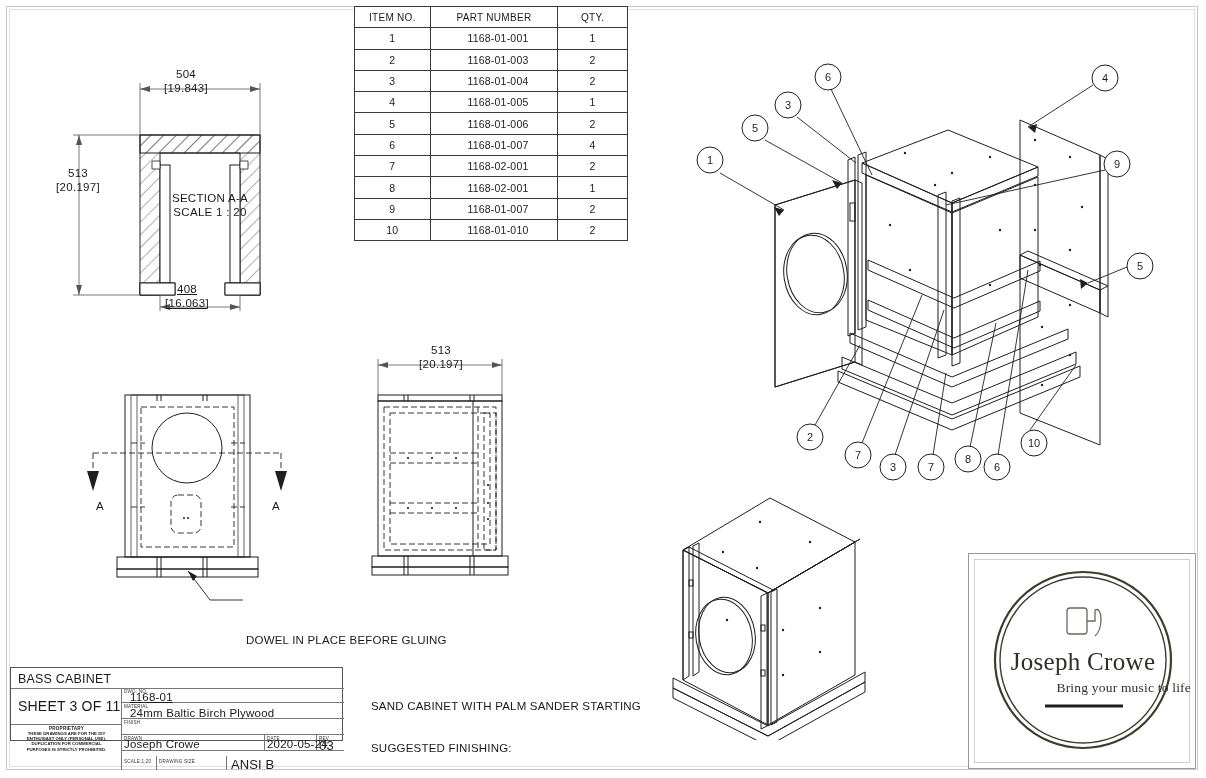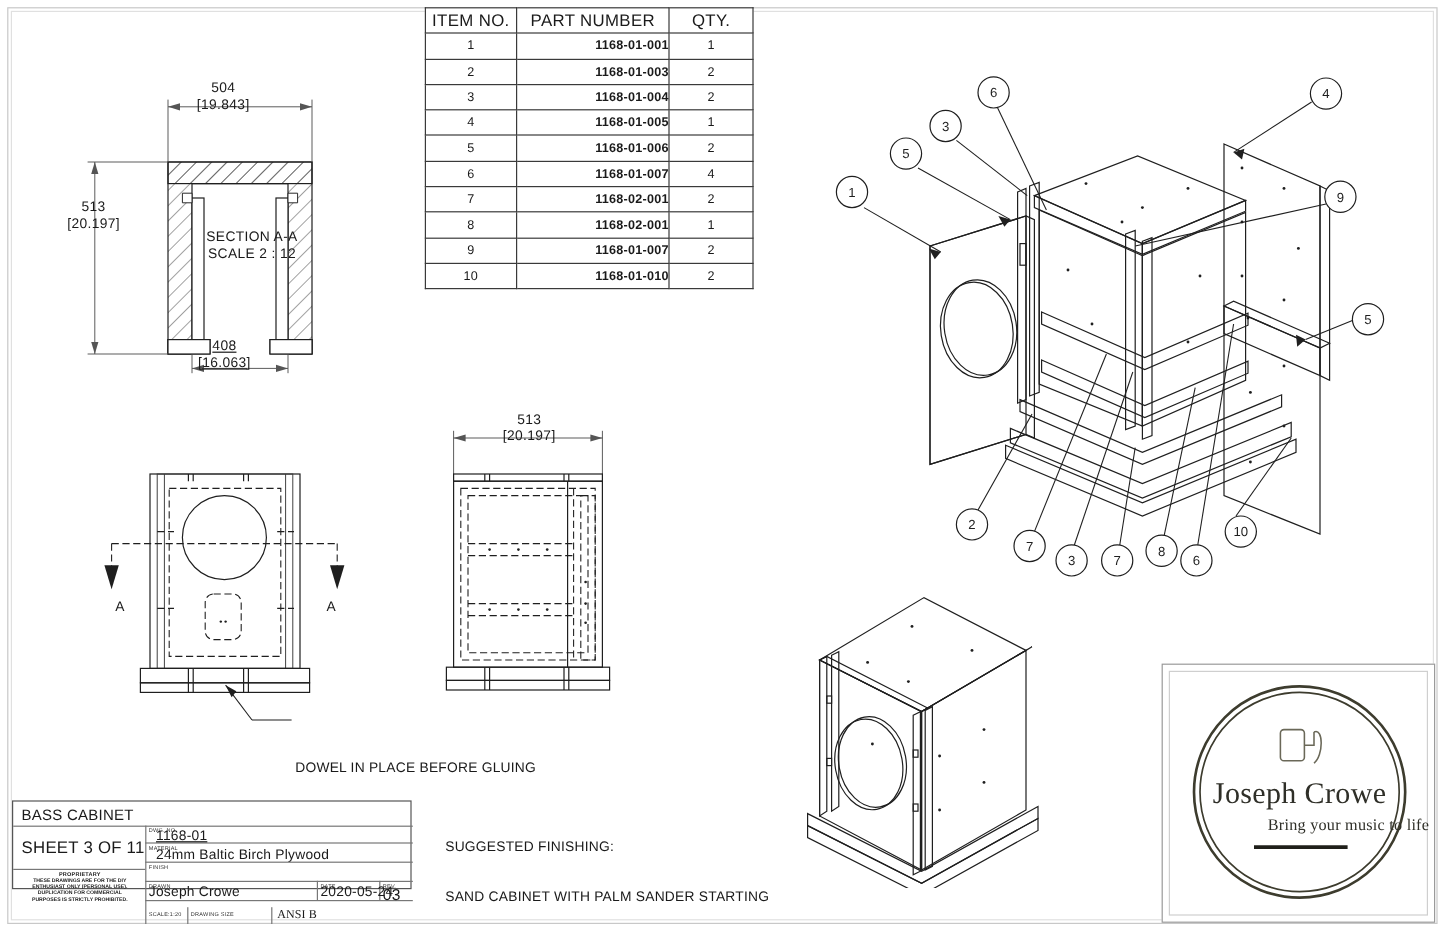--- a/index.html
+++ b/index.html
@@ -9,36 +9,36 @@
   .sheet-border{position:absolute;left:6px;top:6px;width:1192px;height:764px;
        border:1px solid #c8c8c8;box-sizing:border-box;}
   .sheet-border2{position:absolute;left:9px;top:9px;width:1186px;height:758px;
        border:1px solid #e0e0e0;box-sizing:border-box;}
 
   
   #bom{left:354px;top:6px;width:274px;}
   #bom table{border-collapse:collapse;width:274px;background:#fff;}
   #bom th,#bom td{border:1px solid #3a3a3a;font-size:10.5px;text-align:center;
        height:20.3px;padding:0;font-weight:400;letter-spacing:.2px;}
-  #bom th{font-size:14px;letter-spacing:.3px;margin-left:15px;}
-  #bom td.pn{text-align:right;padding-left:8px;font-weight:bold;}
+  #bom th{font-size:10px;letter-spacing:.3px;margin-left:15px;}
+  #bom td.pn{text-align:center;padding-left:8px;}
   #bom col.c1{width:76px;} #bom col.c2{width:128px;} #bom col.c3{width:70px;}
 
   
   .tx{font-size:11.5px;letter-spacing:.2px;white-space:pre;line-height:13px;}
   .dimtxt{font-size:11.5px;text-align:center;line-height:13.5px;letter-spacing:.3px;}
 
   
   #tblock{left:10px;top:667px;width:333px;height:74px;border:1px solid #555;
       box-sizing:border-box;background:#fff;}
   .hl{position:absolute;background:#777;height:1px;}
   .vl{position:absolute;background:#777;width:1px;}
   .lbl{font-size:4.6px;letter-spacing:.2px;color:#333;}
   .val{font-size:11.5px;letter-spacing:.2px;}
-  .val-sm{font-size:10px;letter-spacing:.1px;font-family:Liberation Serif, serif;}
+  .val-sm{font-size:13px;letter-spacing:.1px;}
   #prop{font-size:4.3px;line-height:5.2px;text-align:center;color:#222;font-weight:700;letter-spacing:0;}
   #prophdr{font-size:4.6px;font-weight:700;text-align:center;letter-spacing:.2px;}
 
   
   #logobox{left:968px;top:553px;width:228px;height:216px;border:1px solid #9a9a9a;box-sizing:border-box;background:#fff;}
   #logoinner{position:absolute;left:5px;top:5px;right:5px;bottom:5px;border:1px solid #cfcfcf;box-sizing:border-box;}
   .logo-name{font-family:"Liberation Serif",serif;font-size:25px;color:#2f2f28;letter-spacing:.3px;}
   .logo-tag{font-family:"Liberation Serif",serif;font-size:13.5px;color:#2f2f28;letter-spacing:.2px;}
 
   svg{display:block;}
@@ -175,21 +175,21 @@
 <div class="abs dimtxt" style="left:48px;top:167px;width:60px;">
   <div>513</div>
   <div>[20.197]</div>
 </div>
 <div class="abs dimtxt" style="left:150px;top:283px;width:74px;text-decoration:underline;">
   <div>408</div>
   <div>[16.063]</div>
 </div>
 <div class="abs dimtxt" style="left:158px;top:192px;width:104px;">
   <div>SECTION A-A</div>
-  <div>SCALE 2 : 12</div>
+  <div>SCALE 1 : 20</div>
 </div>
 
 <div class="abs" style="left:85px;top:385px;">
   <svg width="240" height="220" viewBox="0 0 240 220">
 
     <rect x="40" y="10" width="125" height="162" class="ln"></rect>
     <rect x="46" y="10" width="113" height="162" class="ln-thin"></rect>
 
     <rect x="56" y="22" width="93" height="140" class="ln-dash"></rect>
 
@@ -472,22 +472,22 @@
   <circle cx="118" cy="195" r="1.2" fill="#1f1f1f"></circle>
 
   <rect x="24" y="100" width="4" height="6" class="ln" fill="#fff"></rect>
   <rect x="24" y="152" width="4" height="6" class="ln" fill="#fff"></rect>
   <rect x="96" y="145" width="4" height="6" class="ln" fill="#fff"></rect>
   <rect x="96" y="190" width="4" height="6" class="ln" fill="#fff"></rect>
 </svg>
 </div>
 
 <div class="abs tx" style="left:371px;top:671px;line-height:14px;">
+  <div>SAND CABINET WITH PALM SANDER STARTING</div>
   <div>SUGGESTED FINISHING:</div>
-  <div>SAND CABINET WITH PALM SANDER STARTING</div>
   
 </div>
 
 <div id="tblock" class="abs">
 
   <div class="hl" style="left:0;top:20px;width:333px;"></div>
   <div class="hl" style="left:110px;top:34px;width:223px;"></div>
   <div class="hl" style="left:110px;top:50px;width:223px;"></div>
   <div class="hl" style="left:110px;top:66px;width:223px;"></div>
   <div class="hl" style="left:110px;top:82px;width:223px;"></div>

